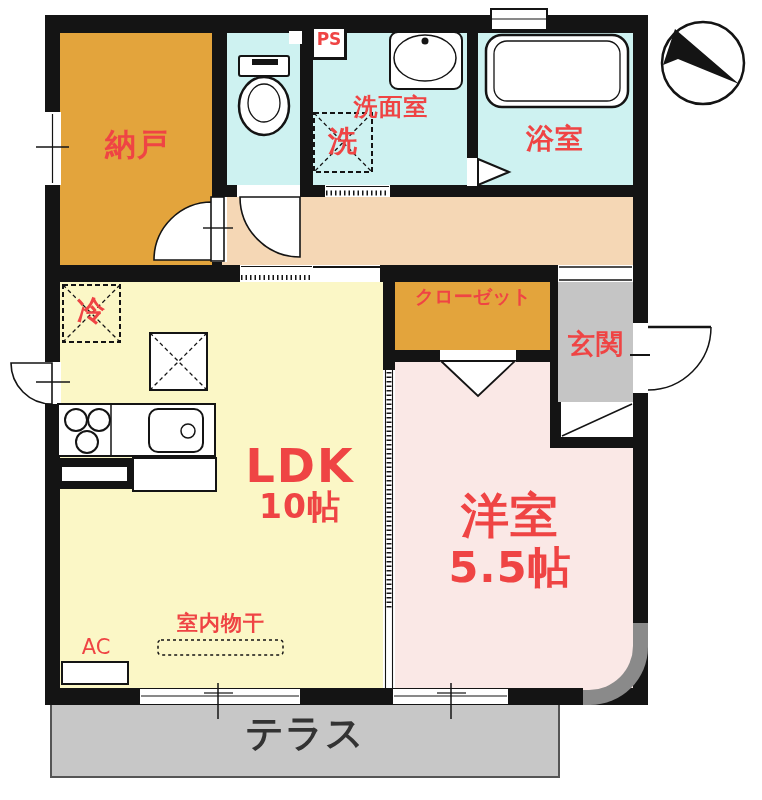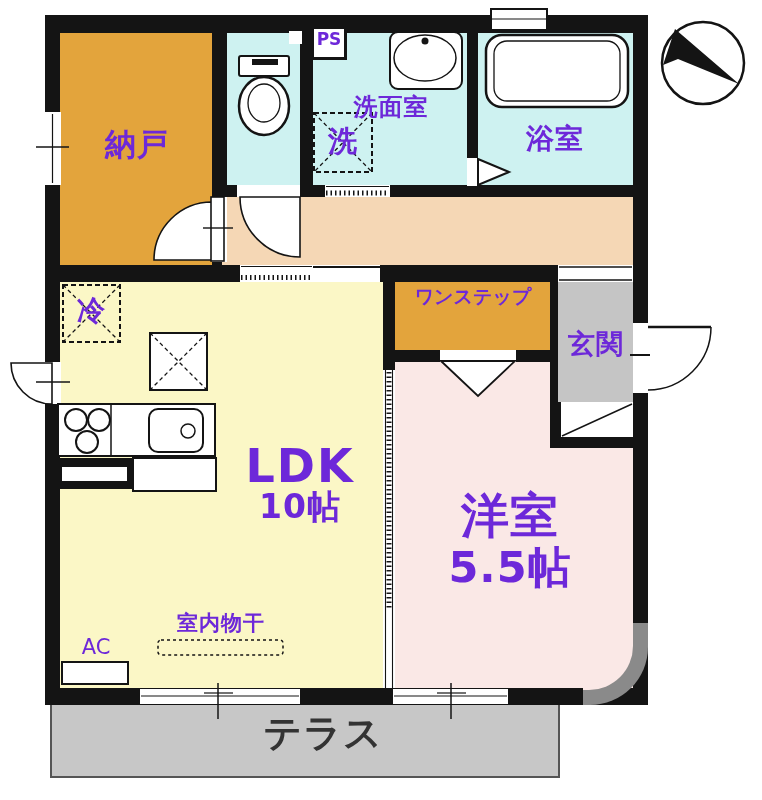--- a/index.html
+++ b/index.html
@@ -1,30 +1,30 @@
 <!DOCTYPE html>
 <html><head>
 <meta charset="utf-8">
 <style>
   html,body{margin:0;padding:0;background:#fff;}
   #stage{position:relative;width:762px;height:800px;background:#fff;overflow:hidden;
          font-family:"DejaVu Sans","Liberation Sans",sans-serif;}
   .abs{position:absolute;}
-  .txt{position:absolute;color:#6d28d9;font-weight:600;text-align:center;line-height:1.05;
+  .txt{position:absolute;color:#ef4444;font-weight:600;text-align:center;line-height:1.05;
        white-space:nowrap;letter-spacing:1px;}
   .wall{background:#141414;}
   svg{position:absolute;left:0;top:0;}
 </style>
 </head>
 <body>
 
 <div id="stage">
 
   <div class="abs" style="left: 50px; top: 700px; width: 510px; height: 78px; border: 2px solid rgb(85, 85, 85); box-sizing: border-box; background-color: rgb(199, 199, 199);"></div>
-  <div class="txt" style="left:50px;top:714px;width:510px;font-size:38px;color:#333;padding-left:18px;">テラス</div>
+  <div class="txt" style="left:50px;top:714px;width:510px;font-size:38px;color:#333;">テラス</div>
 
   <div class="abs wall" style="left: 45px; top: 15px; width: 603px; height: 690px; background-color: rgb(20, 20, 20);"></div>
 
   <div class="abs" style="left: 60px; top: 33px; width: 152px; height: 232px; background-color: rgb(227, 164, 60);"></div>
   <div class="abs" style="left: 227px; top: 33px; width: 73px; height: 152px; background-color: rgb(206, 242, 241);"></div>
   <div class="abs" style="left: 313px; top: 33px; width: 154px; height: 152px; background-color: rgb(206, 242, 241);"></div>
   <div class="abs" style="left: 478px; top: 33px; width: 155px; height: 152px; background-color: rgb(206, 242, 241);"></div>
   <div class="abs" style="left: 222px; top: 197px; width: 411px; height: 68px; background-color: rgb(245, 215, 181);"></div>
   <div class="abs" style="left: 60px; top: 282px; width: 323px; height: 406px; background-color: rgb(251, 247, 198);"></div>
   <div class="abs" style="left: 395px; top: 282px; width: 155px; height: 68px; background-color: rgb(227, 164, 60);"></div>
@@ -181,19 +181,19 @@
   </svg>
 
   <div class="txt" style="left:82px;top:128px;width:110px;font-size:31px;">納戸</div>
   <div class="txt" style="left:311px;top:31px;width:36px;font-size:17px;letter-spacing:0;font-weight:700;">PS</div>
   <div class="txt" style="left:336px;top:95px;width:110px;font-size:24px;">洗面室</div>
   <div class="txt" style="left:314px;top:126px;width:58px;font-size:29px;">洗</div>
   <div class="txt" style="left:515px;top:124px;width:80px;font-size:28px;">浴室</div>
   <div class="txt" style="left:63px;top:296px;width:57px;font-size:28px;">冷</div>
   <div class="txt" style="left:235px;top:442px;width:130px;font-size:46px;letter-spacing:2px;">LDK</div>
   <div class="txt" style="left:235px;top:490px;width:130px;font-size:33px;">10帖</div>
-  <div class="txt" style="left:398px;top:287px;width:150px;font-size:19px;font-weight:700;letter-spacing:0;">ワンステップ</div>
+  <div class="txt" style="left:398px;top:287px;width:150px;font-size:19px;font-weight:700;letter-spacing:0;">クローゼット</div>
   <div class="txt" style="left:560px;top:330px;width:72px;font-size:27px;">玄関</div>
   <div class="txt" style="left:445px;top:490px;width:130px;font-size:48px;">洋室</div>
   <div class="txt" style="left:440px;top:545px;width:140px;font-size:43px;">5.5帖</div>
   <div class="txt" style="left:160px;top:612px;width:122px;font-size:21px;">室内物干</div>
   <div class="txt" style="left:74px;top:636px;width:44px;font-size:21px;font-weight:400;letter-spacing:0;">AC</div>
 </div>
 
 </body></html>

